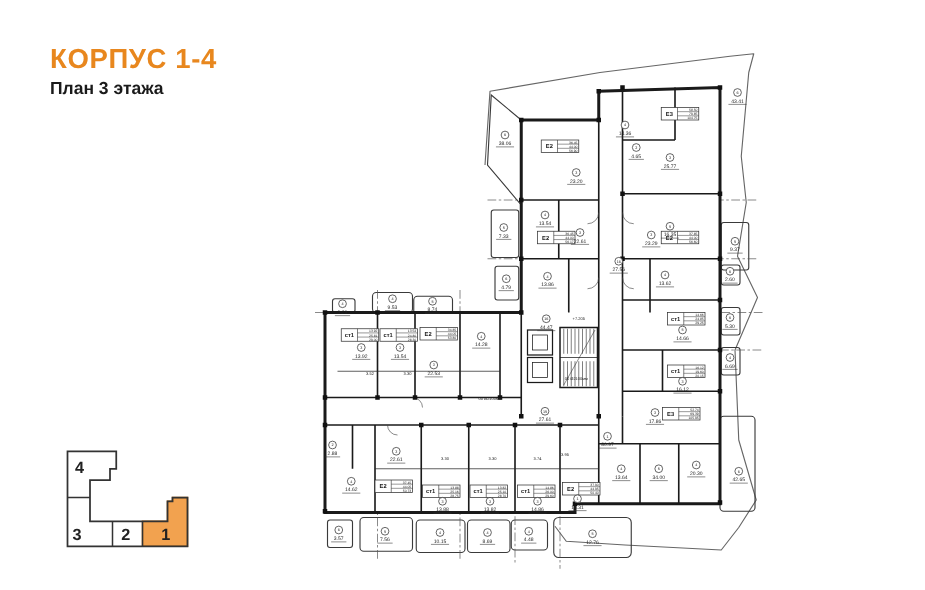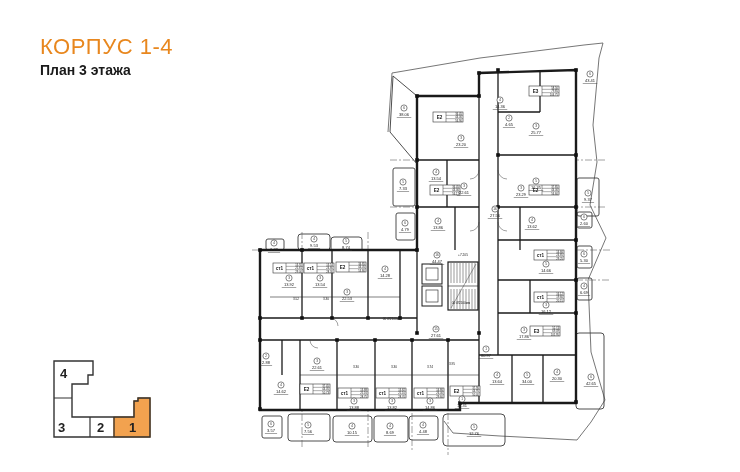--- a/index.html
+++ b/index.html
@@ -1,19 +1,19 @@
 <!DOCTYPE html>
 <html><head>
 <meta charset="utf-8">
 <style>
   html,body{margin:0;padding:0;background:#ffffff;}
   .stage{position:relative;width:740px;height:472px;background:#fff;overflow:hidden;
          font-family:"Liberation Sans",sans-serif;}
   .hdr{position:absolute;left:40px;top:34px;line-height:1.15;}
-  .hdr .t1{font-size:22px;font-weight:normal;color:#E8871E;letter-spacing:.5px;}
+  .hdr .t1{font-size:22px;font-weight:bold;color:#E8871E;letter-spacing:.5px;}
   .hdr .t2{font-size:20px;font-weight:bold;color:#E8871E;margin-top:2px;}
   .hdr .t3{font-size:14px;font-weight:bold;color:#1a1a1a;margin-top:3px;}
   svg text{font-family:"Liberation Sans",sans-serif;fill:#222;}
   .kp-num{font-size:13px;font-weight:bold;}
 </style>
 </head>
 <body>
 
 <div class="stage">
 

